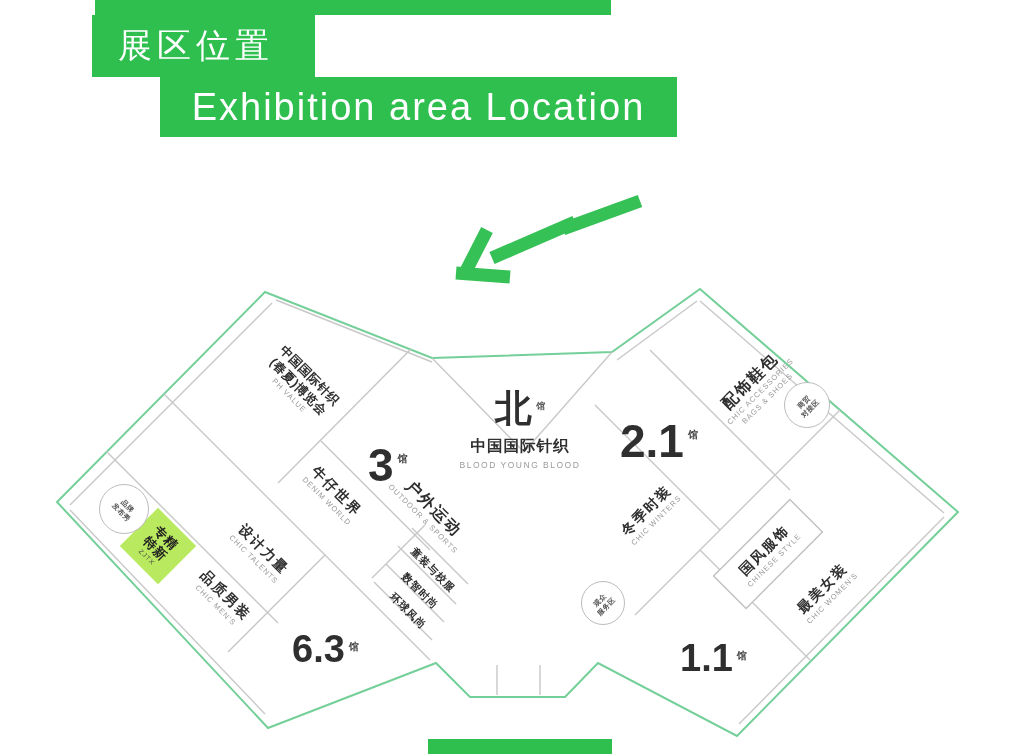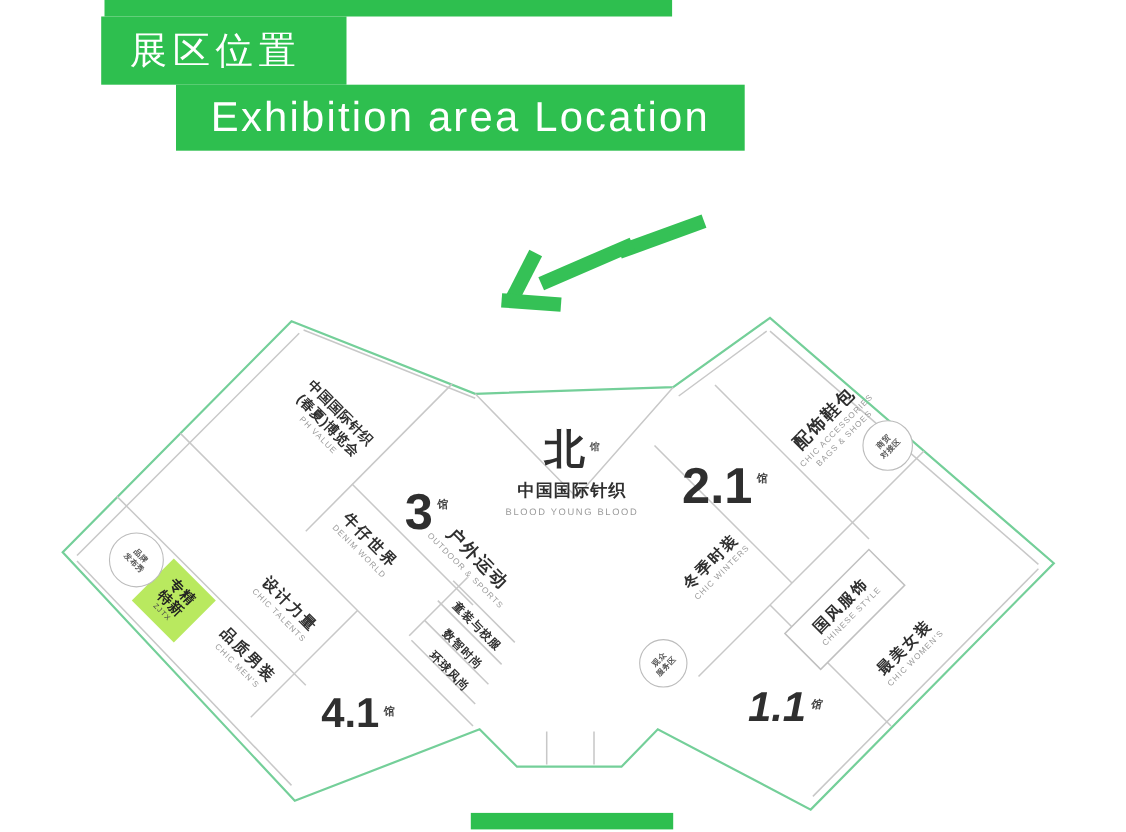--- a/index.html
+++ b/index.html
@@ -133,21 +133,21 @@
     <div class="zh-md">设计力量</div>
     <div class="en-sub">CHIC TALENTS</div>
   </div>
 
   <div class="zone r45" style="left:222px;top:599px;">
     <div class="zh-md">品质男装</div>
     <div class="en-sub">CHIC MEN'S</div>
   </div>
 
   <div class="hall" style="left:292px;top:630px;">
-    <span class="num" style="font-size:38px;">4.1</span>
+    <span class="num" style="font-size:38px;">6.3</span>
     <span class="suf">馆</span>
   </div>
 
   <div class="hl-block" style="left:131px;top:519px;width:54px;height:54px;transform:rotate(45deg);">
     <div class="htxt">
       <div>专精</div>
       <div>特新</div>
       <div class="hl-en">ZJTX</div>
     </div>
   </div>
@@ -185,21 +185,21 @@
   <div class="zone rm45" style="left:768px;top:554px;">
     <div class="zh-md">国风服饰</div>
     <div class="en-sub">CHINESE STYLE</div>
   </div>
 
   <div class="zone rm45" style="left:826px;top:592px;">
     <div class="zh-md">最美女装</div>
     <div class="en-sub">CHIC WOMEN'S</div>
   </div>
 
-  <div class="hall" style="left:680px;top:624px;font-style:italic;">
+  <div class="hall" style="left:680px;top:639px;">
     <span class="num" style="font-size:38px;">1.1</span>
     <span class="suf">馆</span>
   </div>
 
   <div class="badge" style="left:581px;top:581px;width:42px;height:42px;">
     <div class="btxt" style="transform:rotate(-45deg);">
       <div>观众</div>
       <div>服务区</div>
     </div>
   </div>

